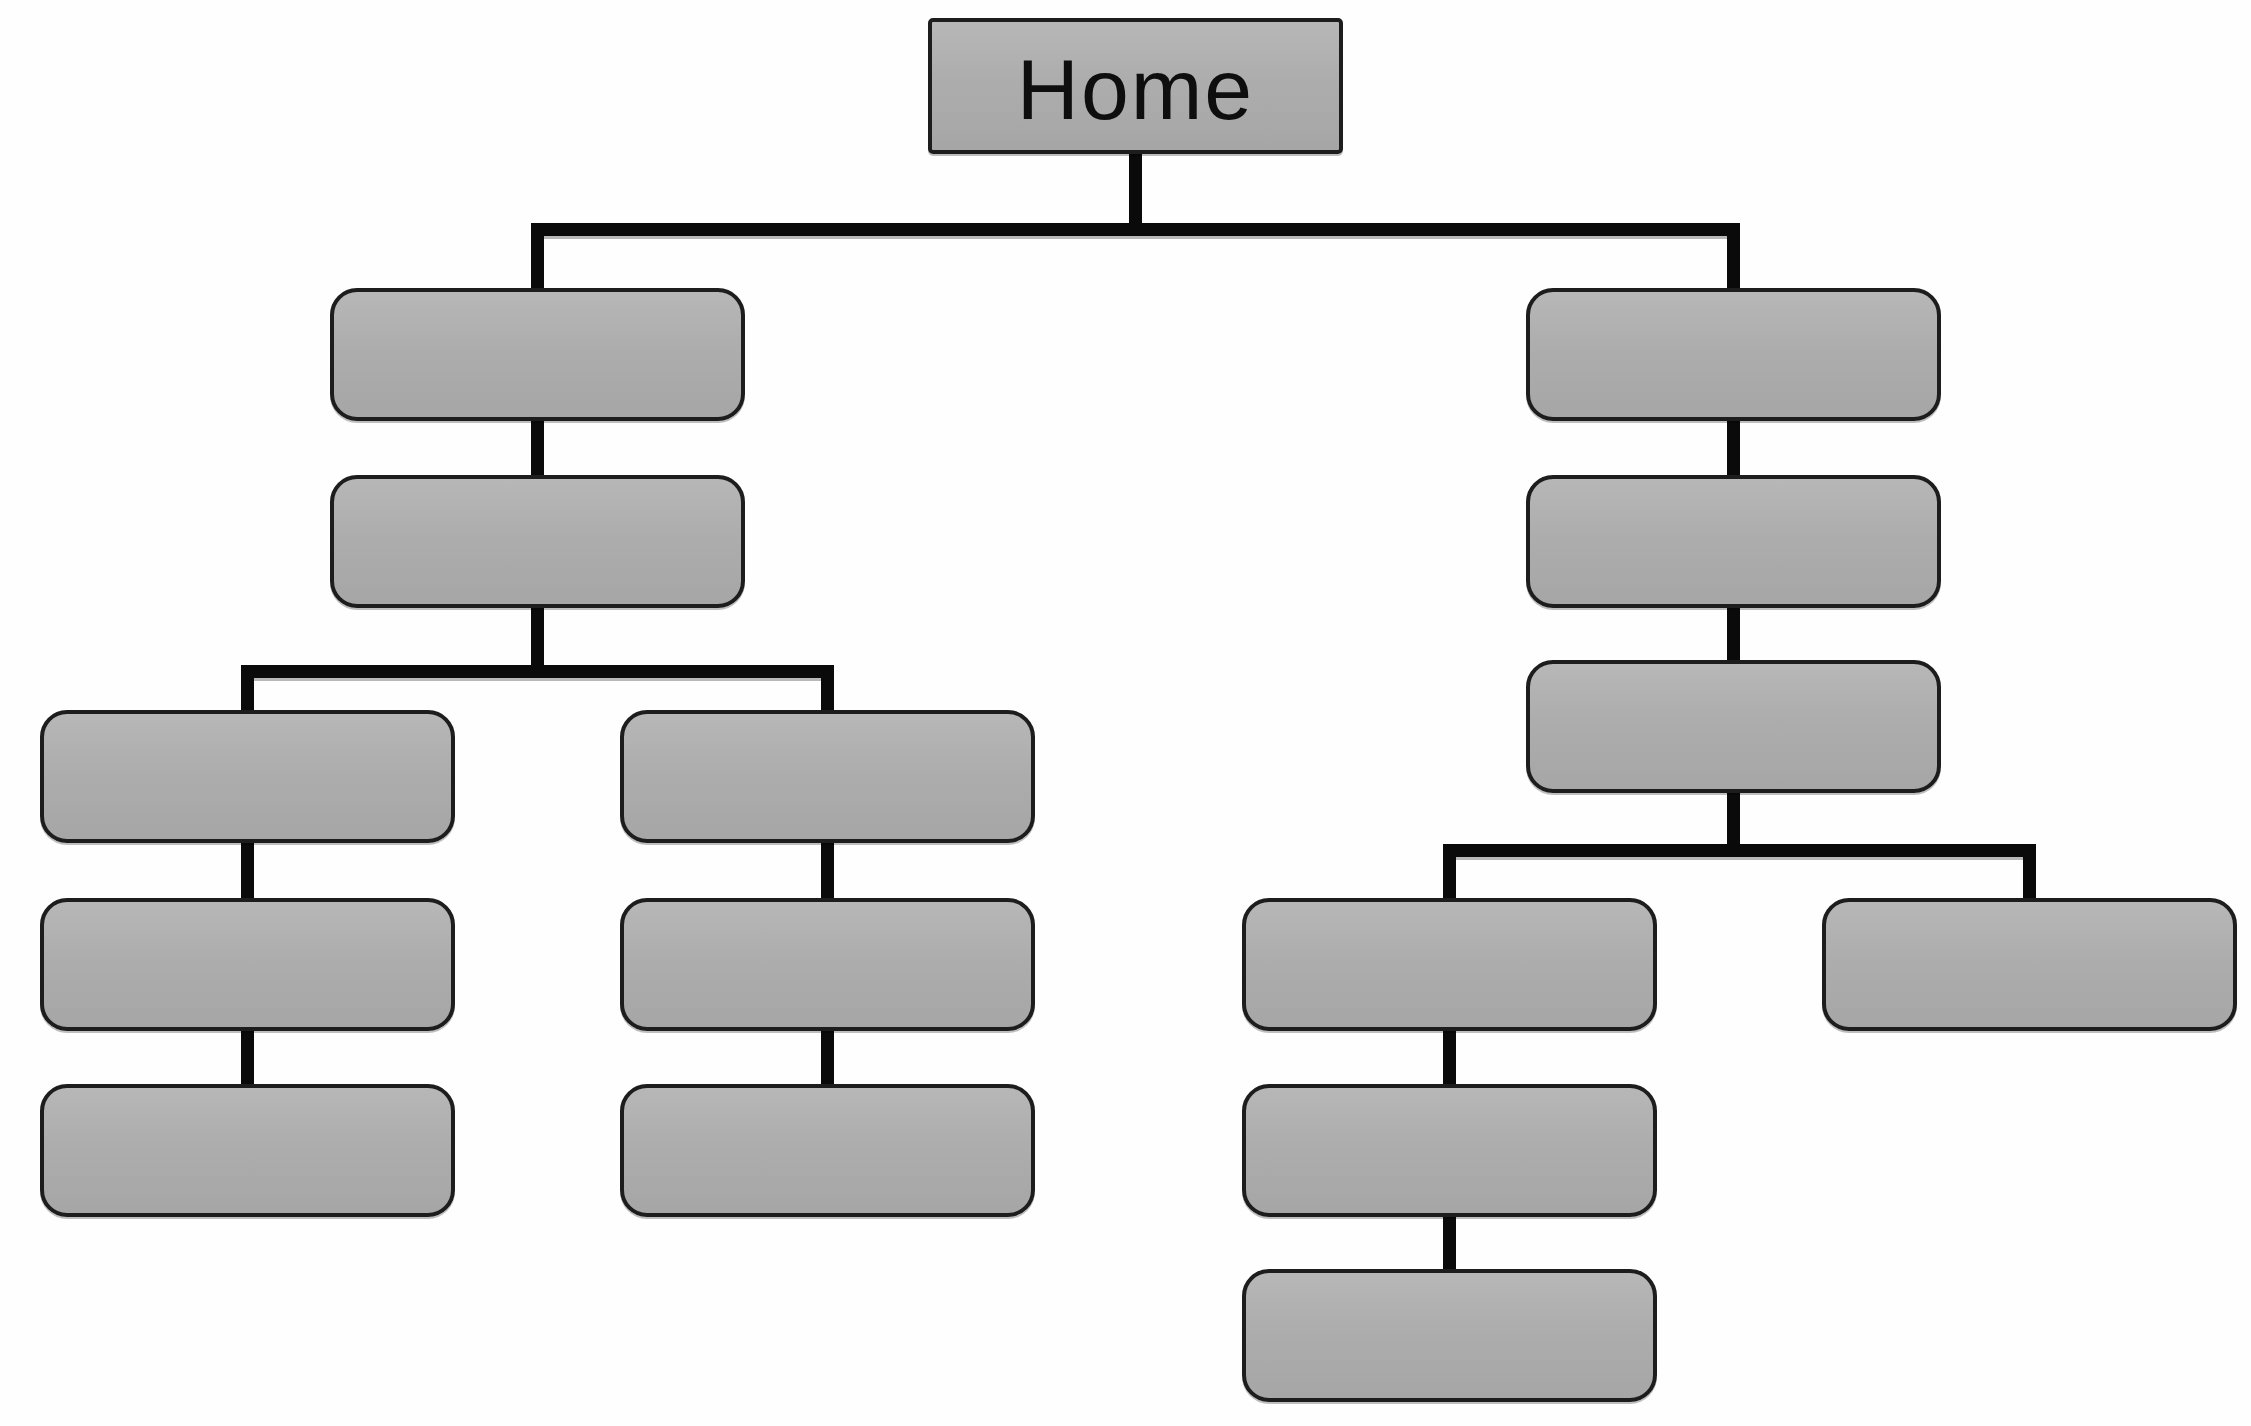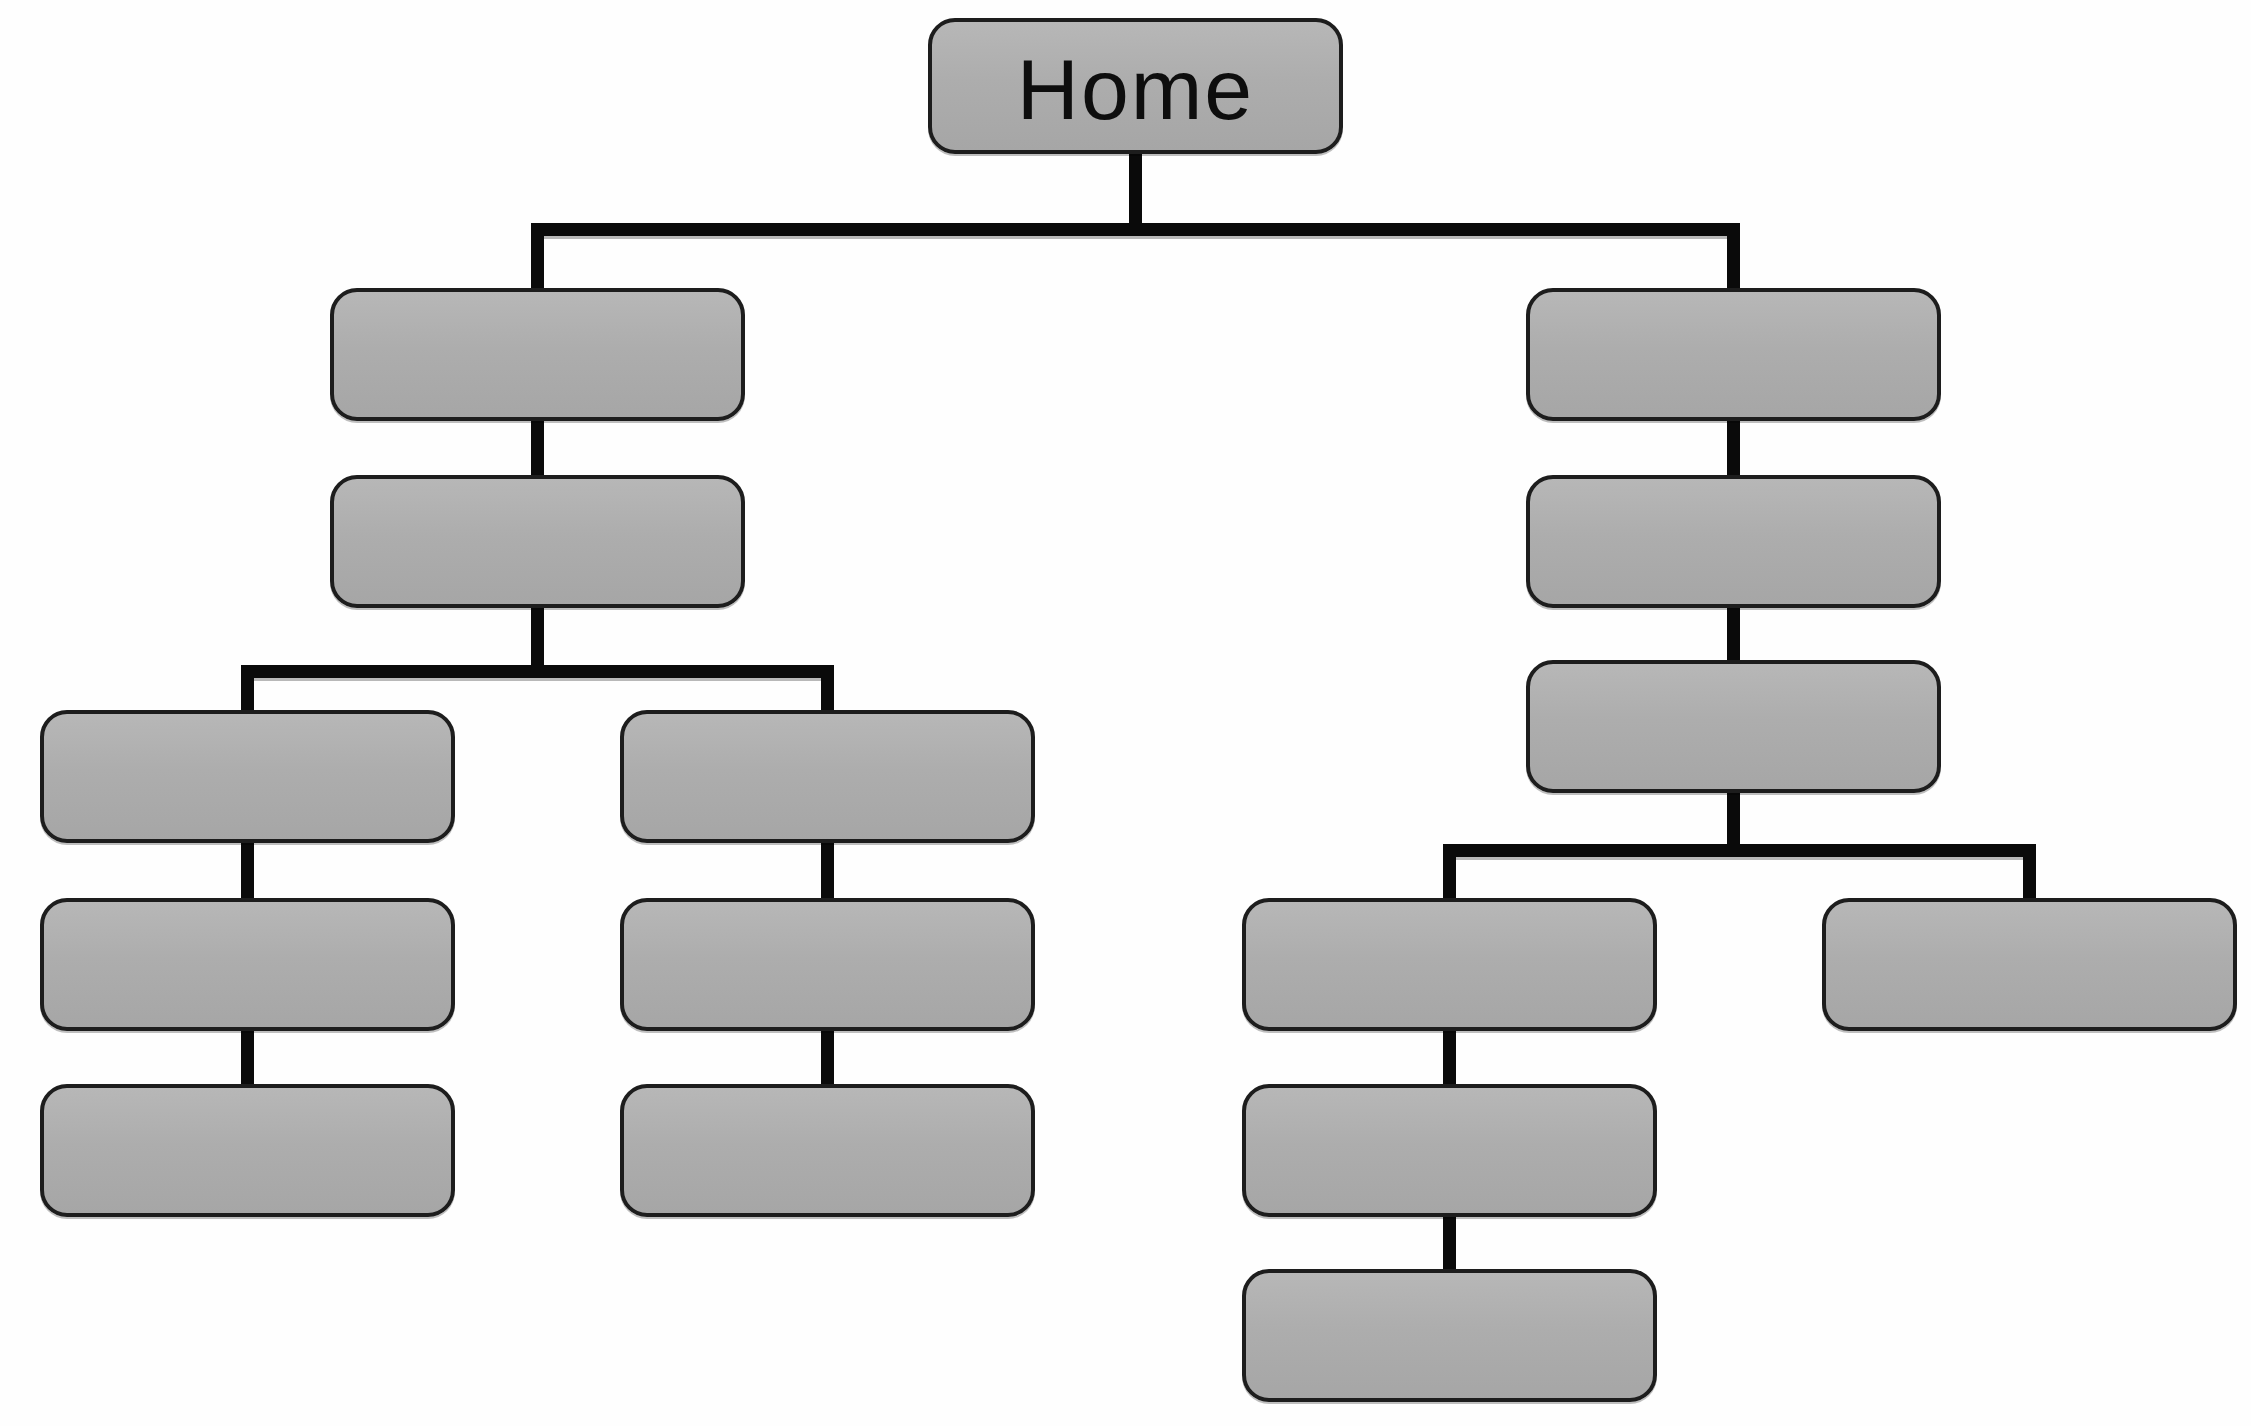--- a/index.html
+++ b/index.html
@@ -59,21 +59,21 @@
     <div class="edge v" style="background: rgb(10, 10, 10); left: 821px; top: 839px; width: 13px; height: 63px;"></div>
     <div class="edge v" style="background: rgb(10, 10, 10); left: 821px; top: 1027px; width: 13px; height: 61px;"></div>
     <div class="edge v" style="background: rgb(10, 10, 10); left: 1727px; top: 417px; width: 13px; height: 62px;"></div>
     <div class="edge v" style="background: rgb(10, 10, 10); left: 1727px; top: 604px; width: 13px; height: 60px;"></div>
     <div class="edge v" style="background: rgb(10, 10, 10); left: 1727px; top: 789px; width: 13px; height: 61px;"></div>
     <div class="edge h" style="background: rgb(10, 10, 10); left: 1443px; top: 843.5px; width: 593px; height: 13px;"></div>
     <div class="edge v" style="background: rgb(10, 10, 10); left: 1443px; top: 850px; width: 13px; height: 52px;"></div>
     <div class="edge v" style="background: rgb(10, 10, 10); left: 2023px; top: 850px; width: 13px; height: 52px;"></div>
     <div class="edge v" style="background: rgb(10, 10, 10); left: 1443px; top: 1027px; width: 13px; height: 61px;"></div>
     <div class="edge v" style="background: rgb(10, 10, 10); left: 1443px; top: 1213px; width: 13px; height: 60px;"></div>
-    <div class="node" style="left: 928px; top: 18px; width: 415px; height: 136px; border-radius: 27px; font-size: 86px;">Home</div>
+    <div class="node" style="left: 928px; top: 18px; width: 415px; height: 136px; border-radius: 5px; font-size: 86px;">Home</div>
     <div class="node" style="left: 330px; top: 288px; width: 415px; height: 133px; border-radius: 27px; font-size: 86px;"></div>
     <div class="node" style="left: 330px; top: 475px; width: 415px; height: 133px; border-radius: 27px; font-size: 86px;"></div>
     <div class="node" style="left: 40px; top: 710px; width: 415px; height: 133px; border-radius: 27px; font-size: 86px;"></div>
     <div class="node" style="left: 40px; top: 898px; width: 415px; height: 133px; border-radius: 27px; font-size: 86px;"></div>
     <div class="node" style="left: 40px; top: 1084px; width: 415px; height: 133px; border-radius: 27px; font-size: 86px;"></div>
     <div class="node" style="left: 620px; top: 710px; width: 415px; height: 133px; border-radius: 27px; font-size: 86px;"></div>
     <div class="node" style="left: 620px; top: 898px; width: 415px; height: 133px; border-radius: 27px; font-size: 86px;"></div>
     <div class="node" style="left: 620px; top: 1084px; width: 415px; height: 133px; border-radius: 27px; font-size: 86px;"></div>
     <div class="node" style="left: 1526px; top: 288px; width: 415px; height: 133px; border-radius: 27px; font-size: 86px;"></div>
     <div class="node" style="left: 1526px; top: 475px; width: 415px; height: 133px; border-radius: 27px; font-size: 86px;"></div>

